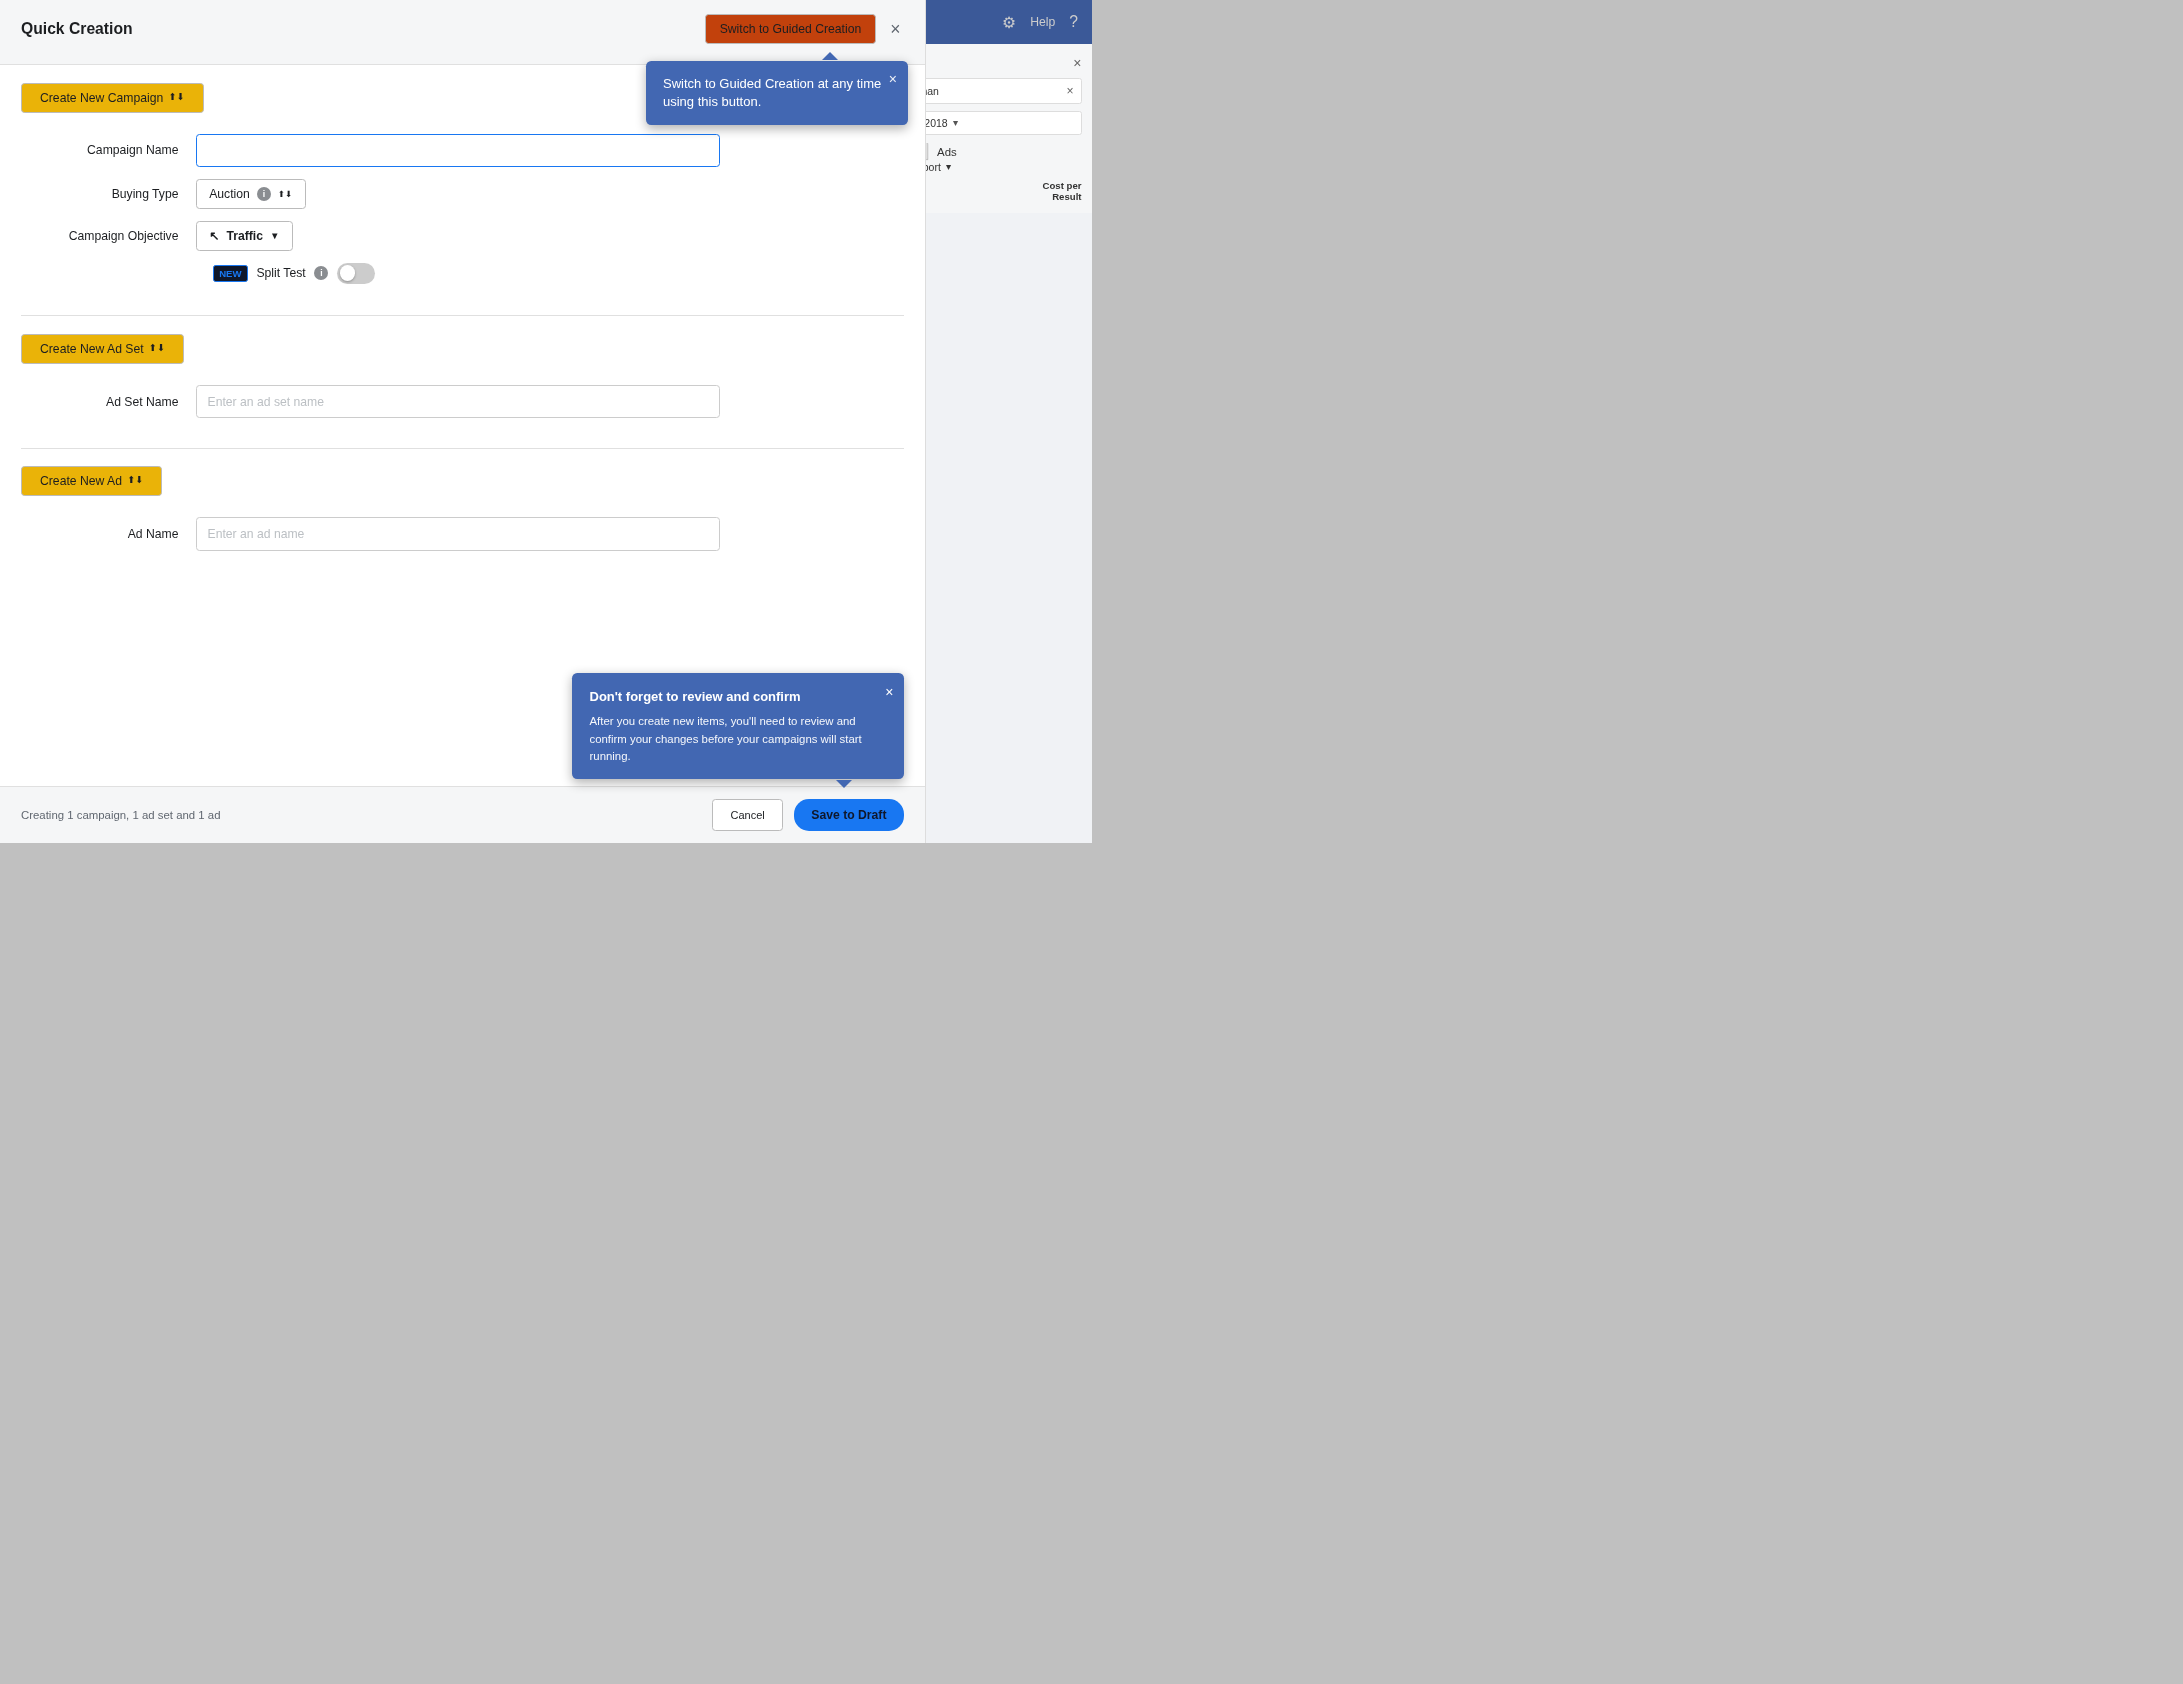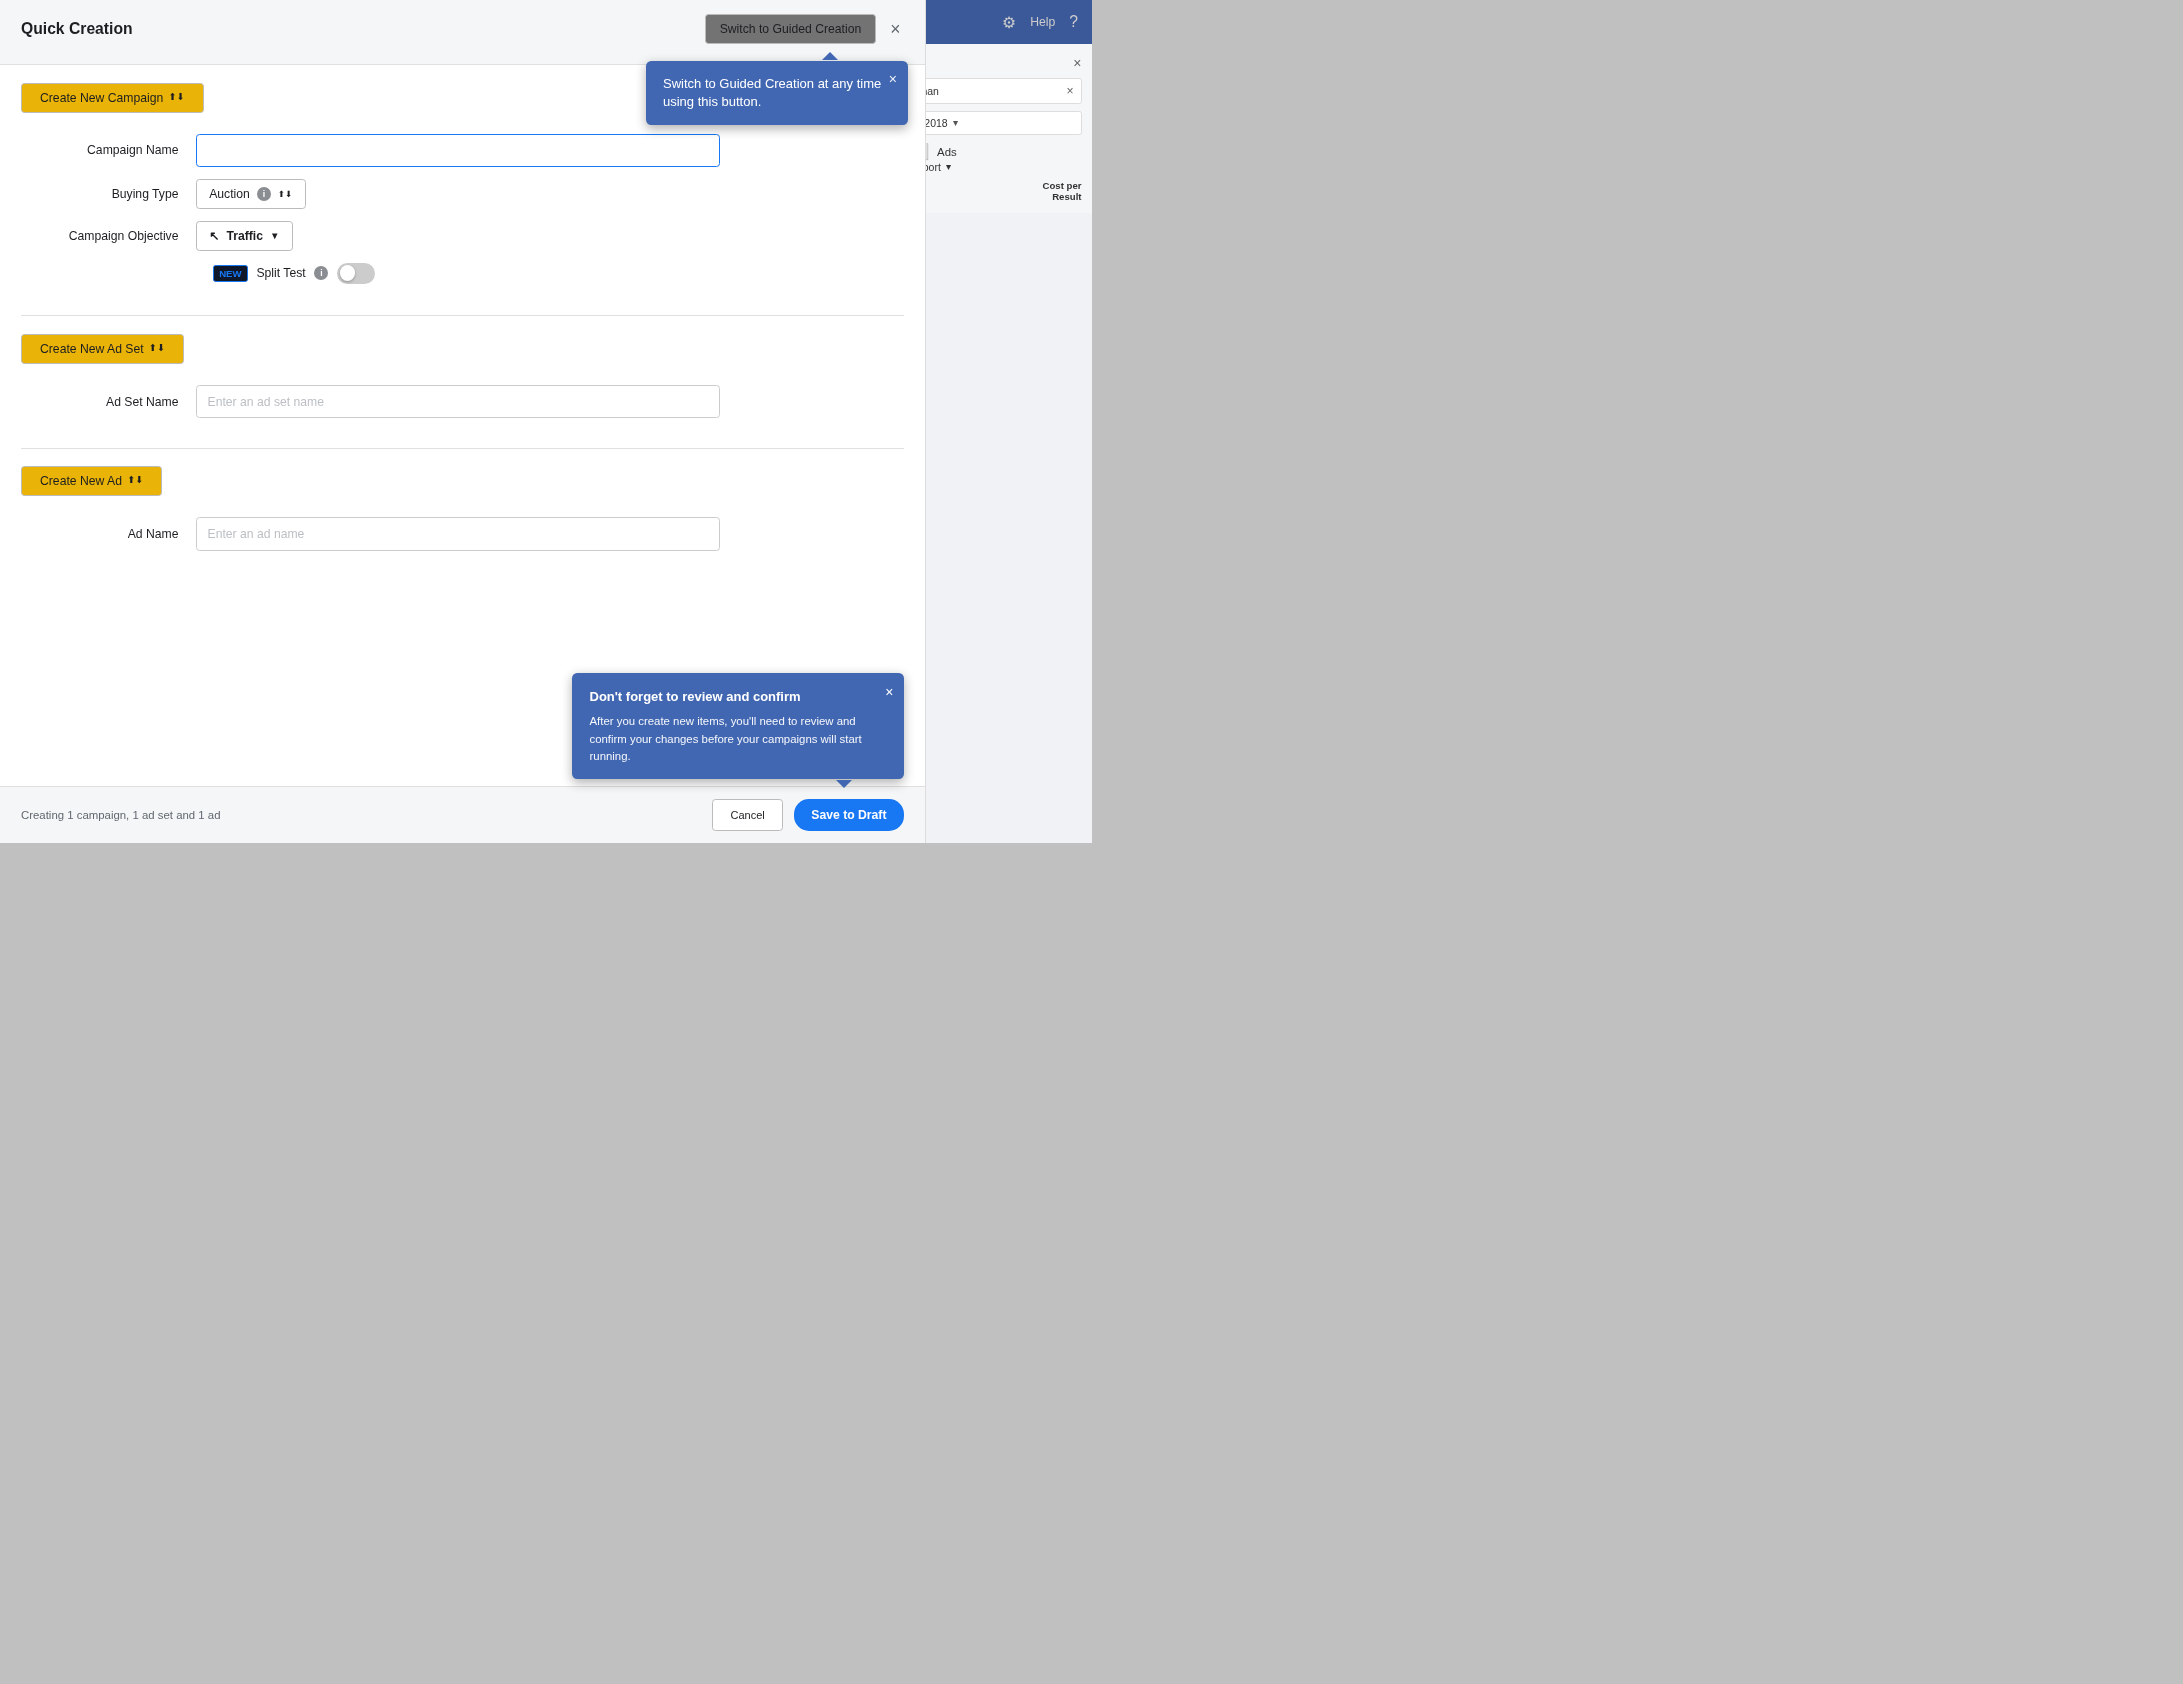--- a/index.html
+++ b/index.html
@@ -126,21 +126,21 @@
       font-size: 15.7px;
       font-weight: 600;
       color: #1c1e21;
     }
     .dialog-header-right {
       display: flex;
       align-items: center;
       gap: 10.5px;
     }
     .switch-guided-btn {
-      background: #737373;
+      background: #c2410c;
       border: 0.9px solid #bbb;
       border-radius: 3.5px;
       padding: 7px 14px;
       font-size: 12.2px;
       font-weight: 500;
       color: #1c1e21;
       cursor: pointer;
       display: flex;
       align-items: flex-end;
       gap: 5.2px;
@@ -387,21 +387,21 @@
       color: #1c1e21;
       cursor: pointer;
     }
     .save-draft-btn {
       background: #1877F2;
       border: none;
       border-radius: 15px;
       padding: 8.7px 17.5px;
       font-size: 12.2px;
       font-weight: 600;
-      color: #ffffff;
+      color: #0f172a;
       cursor: pointer;
     }
 
     
     .tooltip-reminder {
       position: absolute;
       bottom: 52px;
       right: 0;
       background: #4267B2;
       color: white;

